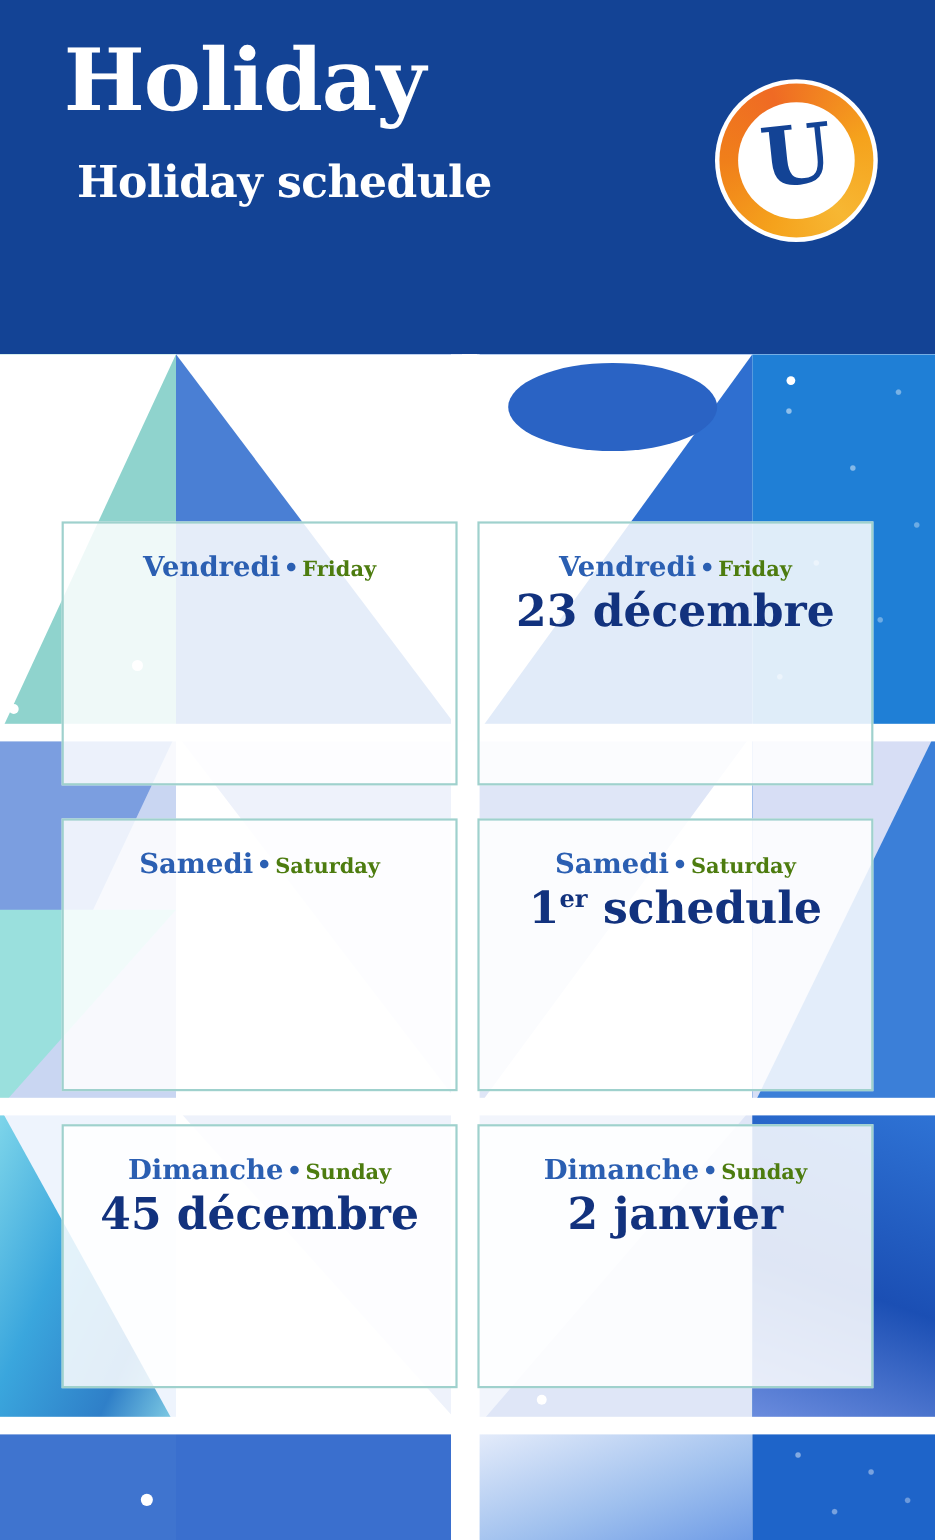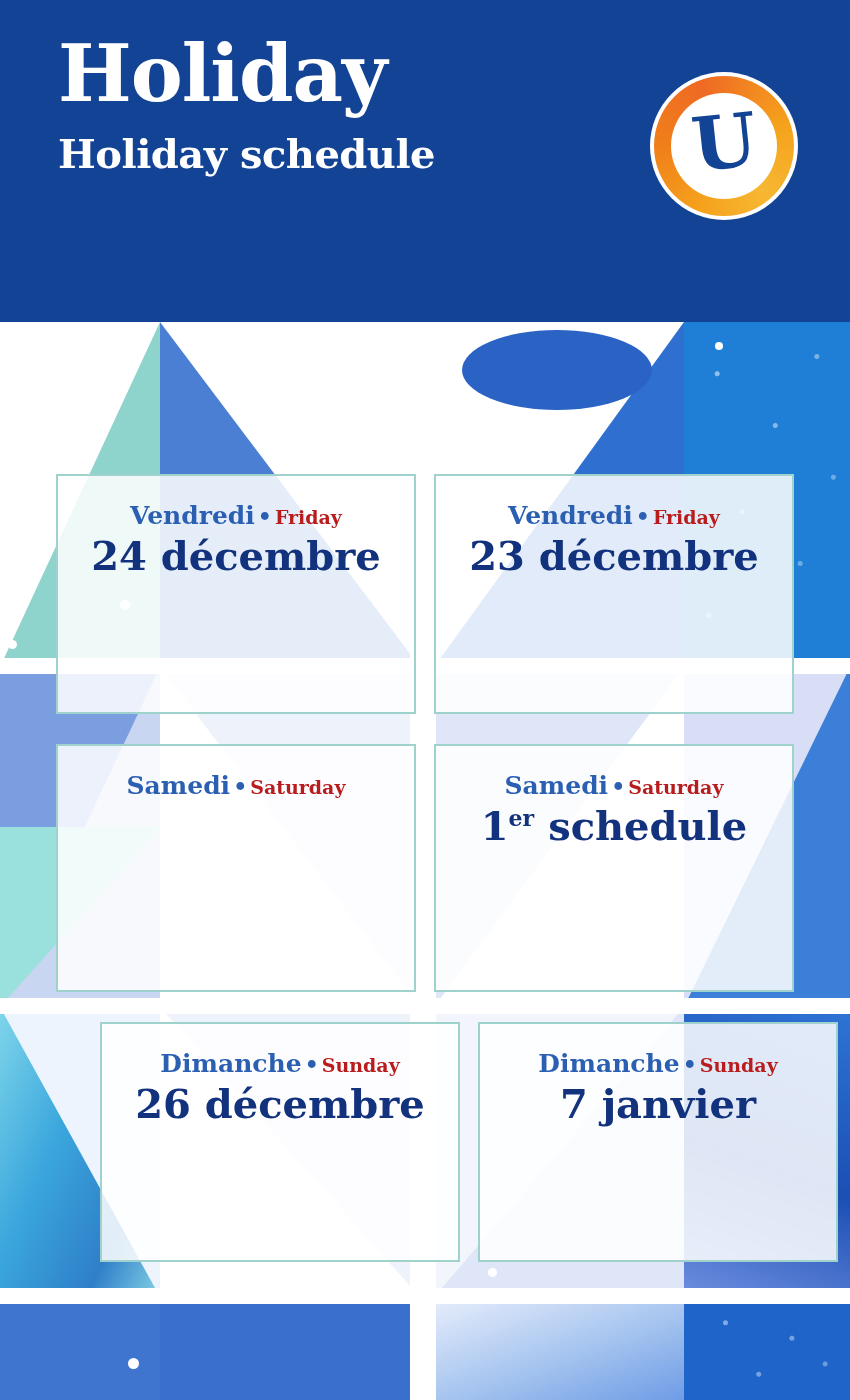--- a/index.html
+++ b/index.html
@@ -46,21 +46,21 @@
     line-height: 0.98;
     letter-spacing: -1px;
     margin: 0;
     padding-top: 8px;
   }
   .title-en {
     font-family: "DejaVu Serif", serif;
     font-weight: bold;
     font-size: 40px;
     line-height: 1.1;
-    margin: 0;
+    margin: 12px;
     padding-top: 20px;
     letter-spacing: -0.5px;
   }
 
   
   .logo {
     position: absolute;
     right: 52px;
     top: 72px;
     width: 148px;
@@ -142,34 +142,34 @@
   .card {
     position: absolute;
     border: 2px solid #9fd1cd;
     background: rgba(255,255,255,0.86);
     padding-top: 26px;
   }
   .card-col-left { left: 56px; width: 360px; }
   .card-col-right { left: 434px; width: 360px; }
   .card-row-1 { top: 152px; height: 240px; }
   .card-row-2 { top: 422px; height: 248px; }
-  .card-row-3 { top: 700px; height: 240px; margin-left: 44px; }
+  .card-row-3 { top: 700px; height: 240px; }
 
   .card-day {
     text-align: center;
     color: #2b5fb2;
     font-family: "DejaVu Serif", serif;
     font-weight: bold;
     font-size: 25px;
     line-height: 1.1;
     white-space: nowrap;
   }
   .card-day .en {
     font-size: 19px;
-    color: #b91c1c;
+    color: #4d7c0f;
   }
   .card-day .sep {
     font-size: 22px;
     padding: 0 3px;
   }
   .card-date {
     text-align: center;
     color: #12327e;
     font-family: "DejaVu Serif", serif;
     font-weight: bold;
@@ -283,23 +283,20 @@
     <div class="dot" style="left:128px;top:1036px;width:11px;height:11px;"></div>
     <div class="dot" style="left:488px;top:946px;width:9px;height:9px;"></div>
   </div>
 
   <div class="cards">
 
     <div class="card card-col-left card-row-1">
       <div class="card-day">
         <span>Vendredi</span><span class="sep">•</span><span class="en">Friday</span>
       </div>
-      <div class="card-date">
-        <span>24 décembre</span>
-      </div>
     </div>
 
     <div class="card card-col-right card-row-1">
       <div class="card-day">
         <span>Vendredi</span><span class="sep">•</span><span class="en">Friday</span>
       </div>
       <div class="card-date">
         <span>23 décembre</span>
       </div>
     </div>
@@ -317,27 +314,27 @@
       <div class="card-date">
         <span>1</span><sup>er</sup><span> schedule</span>
       </div>
     </div>
 
     <div class="card card-col-left card-row-3">
       <div class="card-day">
         <span>Dimanche</span><span class="sep">•</span><span class="en">Sunday</span>
       </div>
       <div class="card-date">
-        <span>26 décembre</span>
+        <span>45 décembre</span>
       </div>
     </div>
 
     <div class="card card-col-right card-row-3">
       <div class="card-day">
         <span>Dimanche</span><span class="sep">•</span><span class="en">Sunday</span>
       </div>
       <div class="card-date">
-        <span>7 janvier</span>
+        <span>2 janvier</span>
       </div>
     </div>
 
   </div>
 </div>
 
 </body></html>

